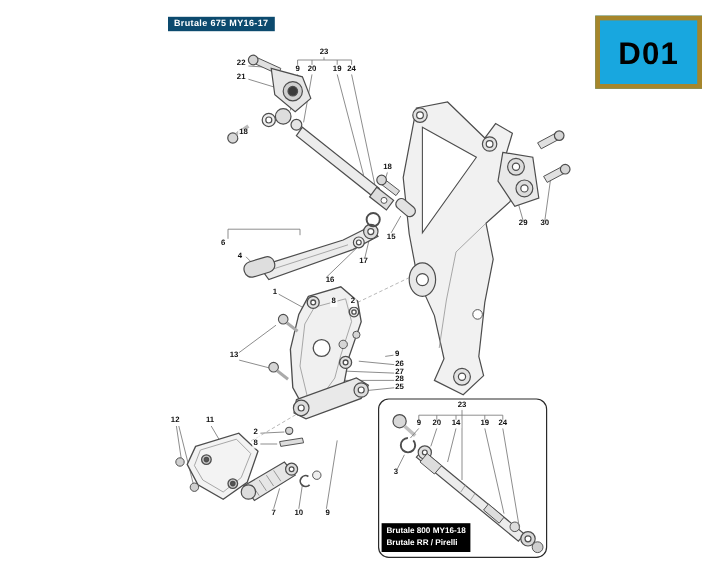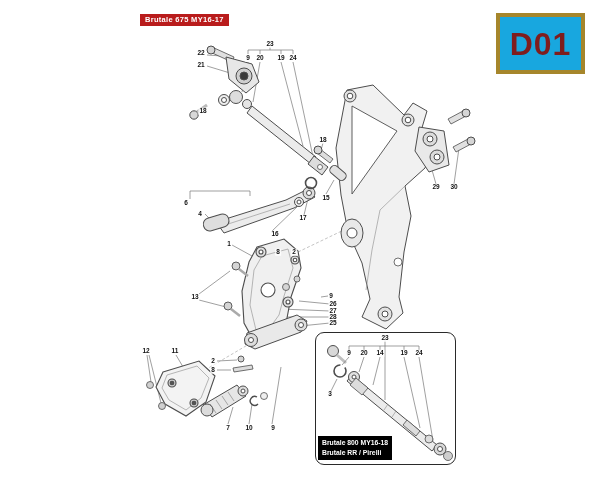--- a/index.html
+++ b/index.html
@@ -1,24 +1,24 @@
 <!DOCTYPE html>
 <html><head>
 <meta charset="utf-8">
 <style>
   html,body{margin:0;padding:0;background:#fff;}
   .stage{position:relative;width:600px;height:480px;background:#ffffff;overflow:hidden;
          font-family:"Liberation Sans",sans-serif;}
-  .model-label{position:absolute;left:140px;top:14px;background:#b91c1c;color:#fff;
+  .model-label{position:absolute;left:140px;top:14px;background:#0c4a6e;color:#fff;
          font-size:7.5px;font-weight:bold;letter-spacing:.3px;padding:2px 5px;line-height:1.1;
          white-space:nowrap;}
   .badge{position:absolute;left:496px;top:13px;width:89px;height:61px;background:#18a7df;
          border:4px solid #a6862b;box-sizing:border-box;display:flex;align-items:center;
          justify-content:center;}
-  .badge-text{color:#7f1d1d;font-size:32px;font-weight:bold;line-height:1;letter-spacing:1px;}
+  .badge-text{color:#000000;font-size:26px;font-weight:bold;line-height:1;letter-spacing:1px;}
   .inset-box{position:absolute;left:315px;top:332px;width:141px;height:133px;
          border:1.5px solid #2a2a2a;border-radius:9px;box-sizing:border-box;background:#fff;}
   .inset-label{position:absolute;left:318px;top:436px;background:#000;color:#fff;
          font-size:6.8px;font-weight:bold;line-height:1.5;padding:2px 4px;white-space:nowrap;}
   .svg-layer{position:absolute;left:0;top:0;}
   .callout-layer{position:absolute;left:0;top:0;width:600px;height:480px;pointer-events:none;}
   .callout{position:absolute;transform:translate(-50%,-50%);font-size:6.5px;font-weight:bold;
          color:#111;line-height:1;background:rgba(255,255,255,.85);padding:0 1px;}
 </style>
 </head>

